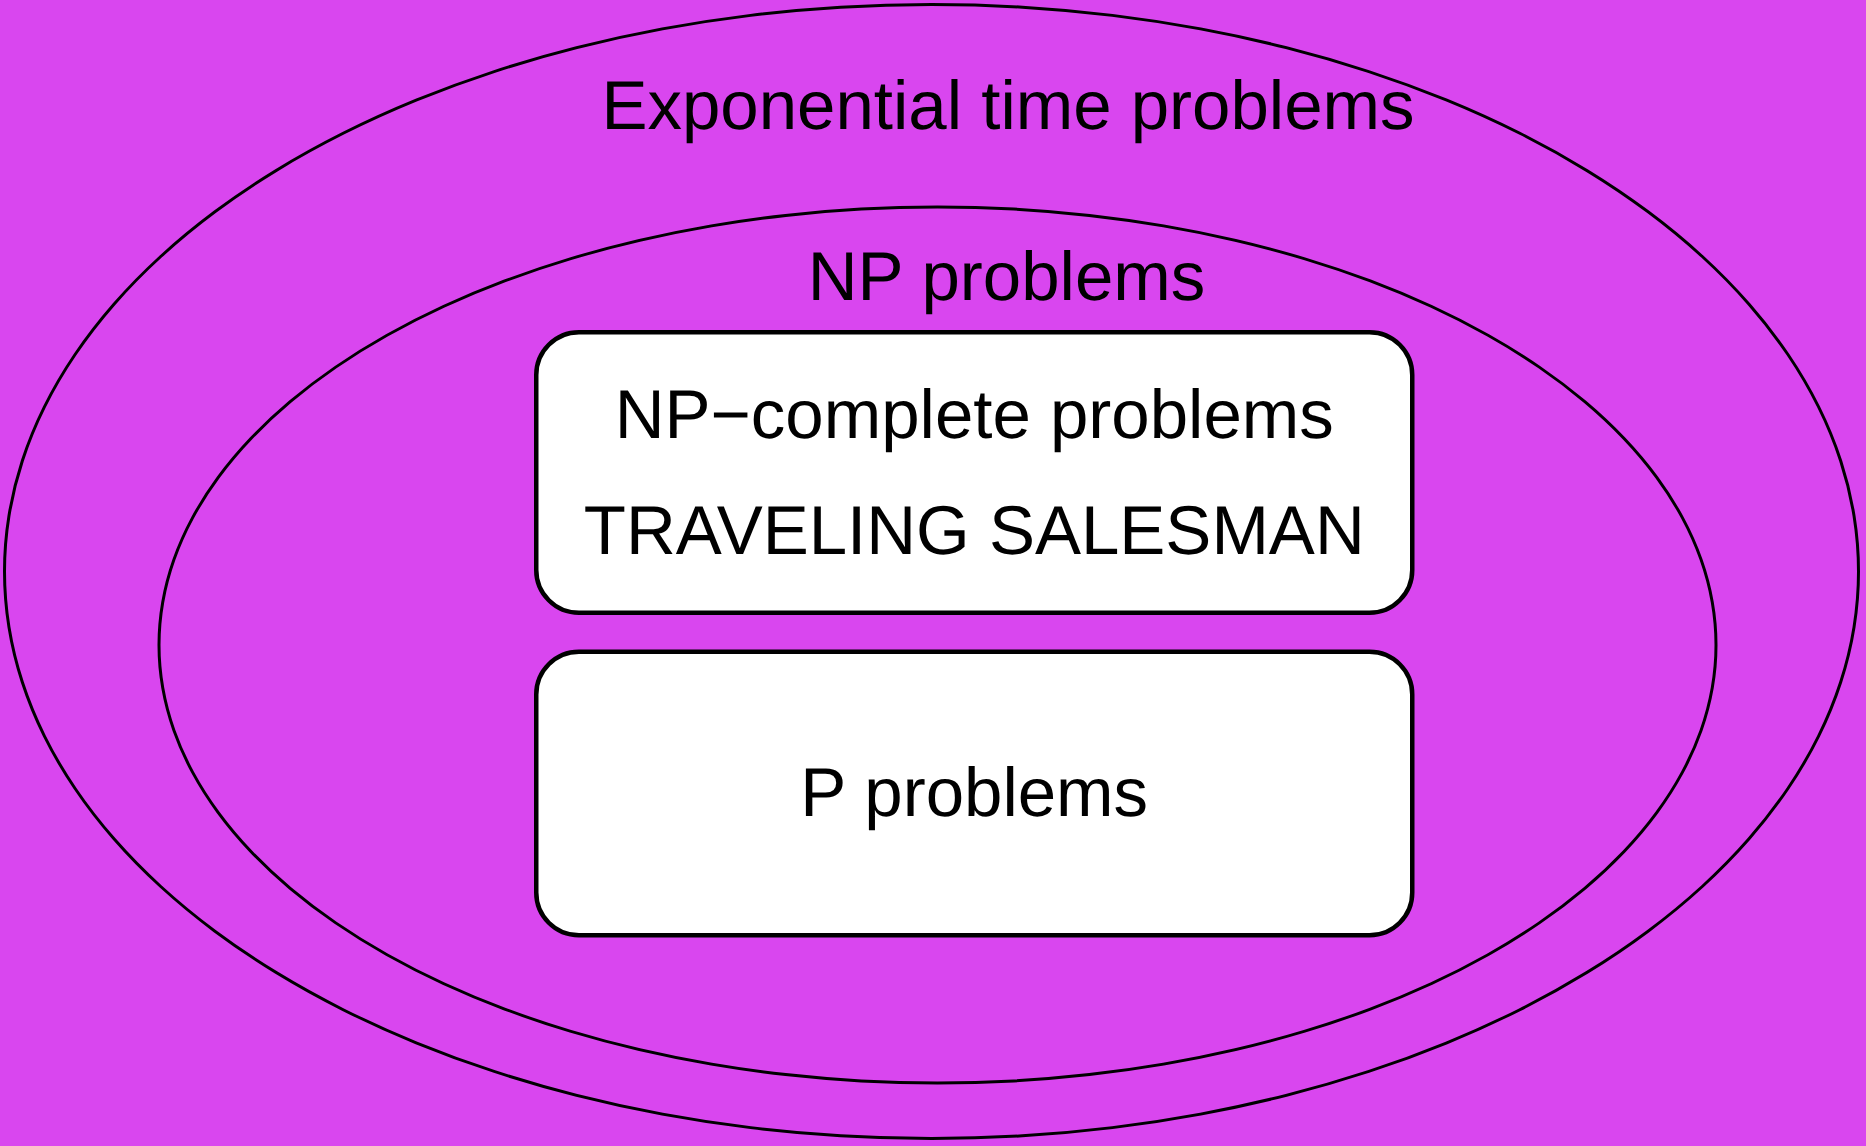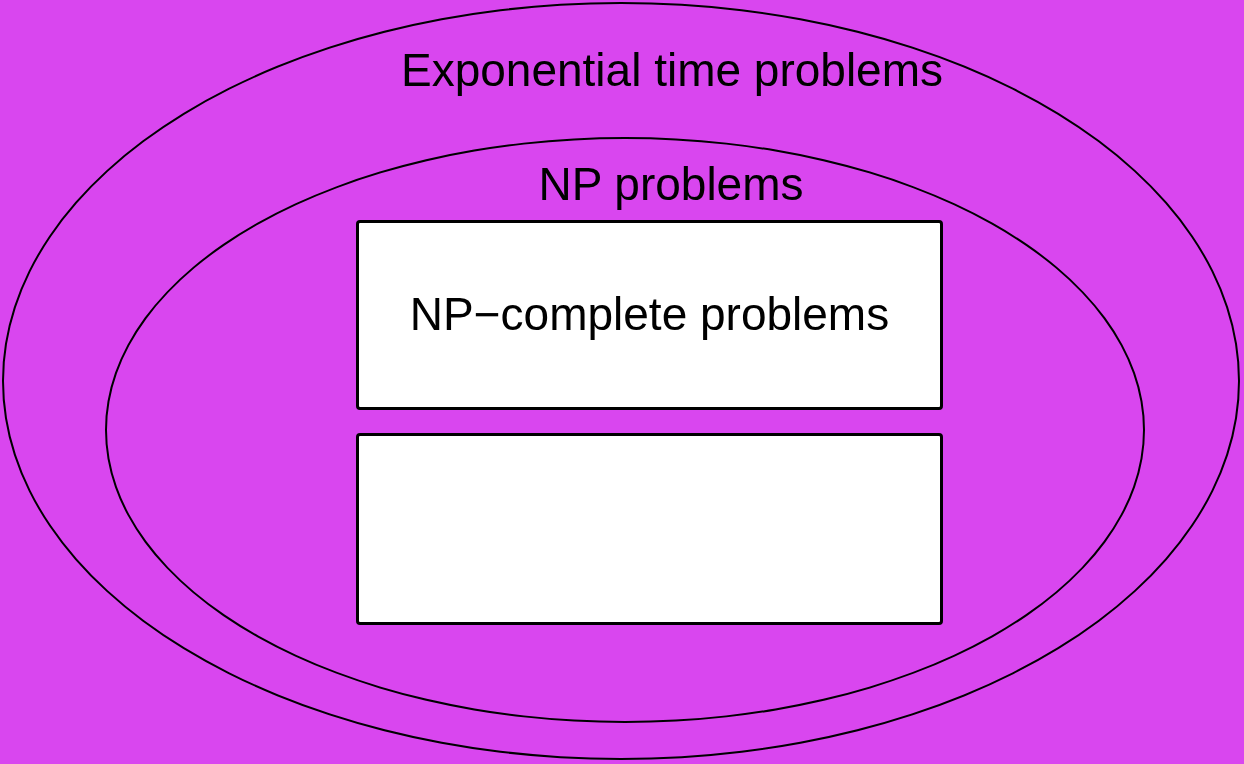--- a/index.html
+++ b/index.html
@@ -31,21 +31,21 @@
   }
   #inner-ellipse {
     left: 105px;
     top: 137px;
     width: 1040px;
     height: 586px;
   }
   .rbox {
     position: absolute;
     border: 3px solid #000000;
-    border-radius: 4px;
+    border-radius: 30px;
     box-sizing: border-box;
     background: #ffffff;
     display: flex;
     flex-direction: column;
     justify-content: center;
     align-items: center;
     gap: 22px;
   }
   #np-complete-box {
     left: 356px;
@@ -96,18 +96,20 @@
 
   <div id="inner-ellipse" class="ellipse"></div>
 
   <div id="exponential-label" class="label centered">Exponential time problems</div>
 
 
   <div id="np-label" class="label centered">NP problems</div>
 
   <div id="np-complete-box" class="rbox">
     <div class="box-line">NP−complete problems</div>
+    <div class="box-line">TRAVELING SALESMAN</div>
   </div>
 
   <div id="p-box" class="rbox">
+    <div class="box-line">P problems</div>
   </div>
 
 </div>
 
 </body></html>

